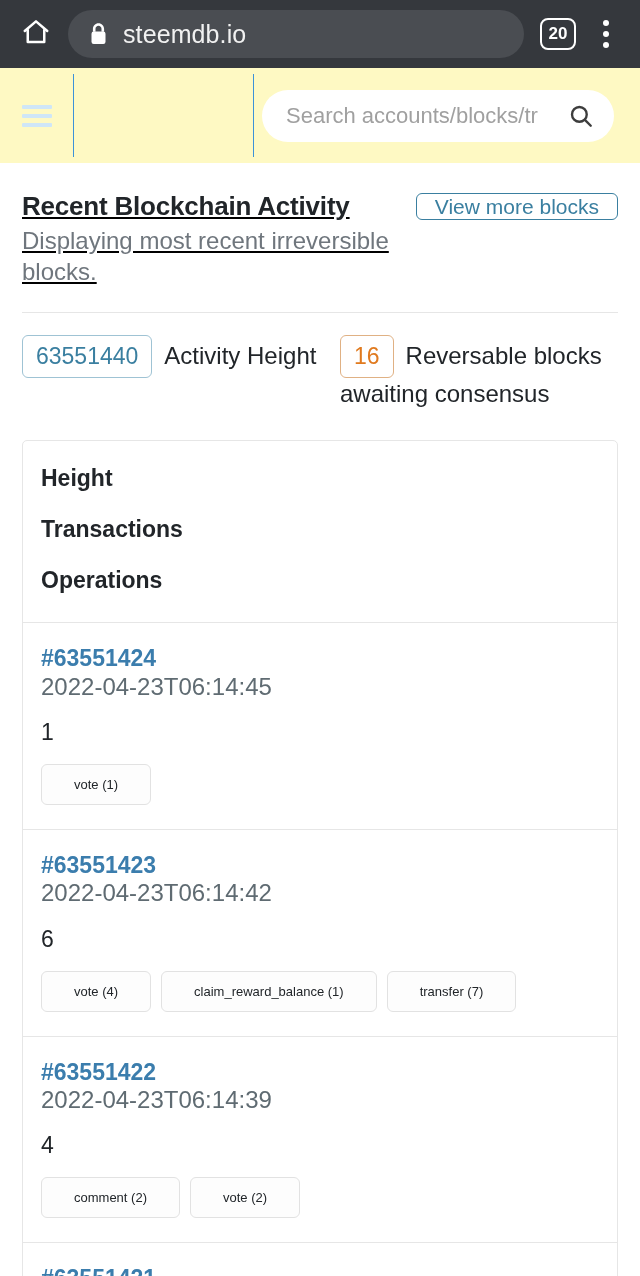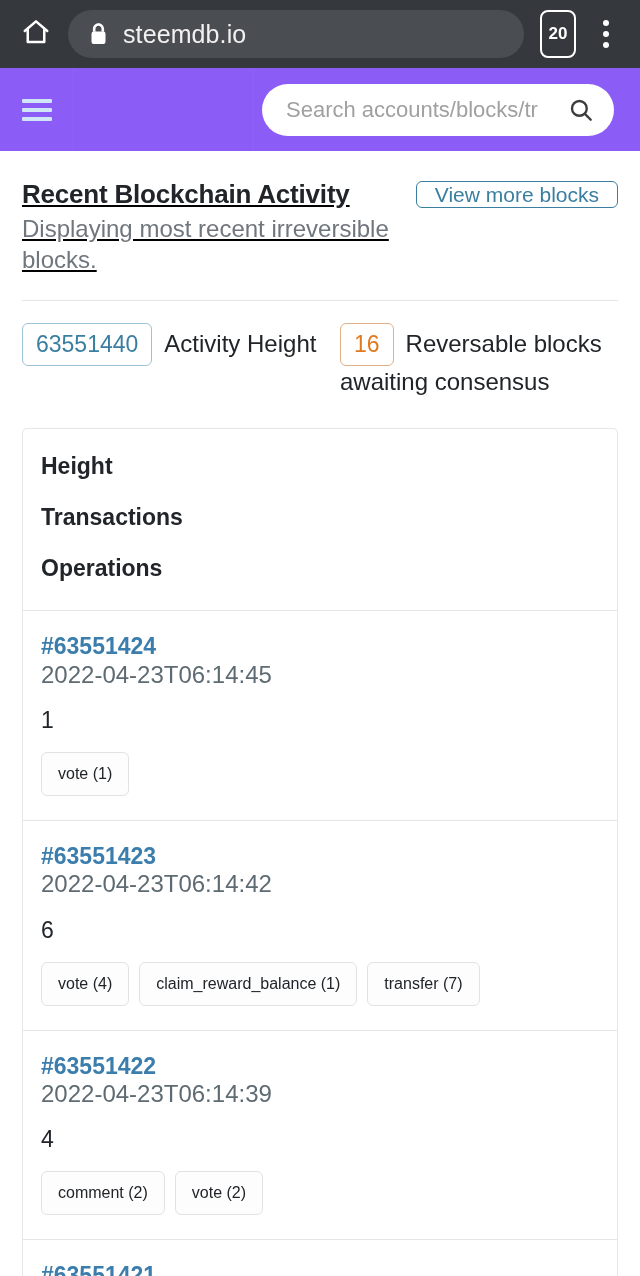--- a/index.html
+++ b/index.html
@@ -53,21 +53,21 @@
     color: #f1f1f1;
     font-size: 25px;
     letter-spacing: 0.1px;
     white-space: nowrap;
     overflow: hidden;
     text-overflow: ellipsis;
   }
 
   .tab-count {
     width: 36px;
-    height: 48px;
+    height: 32px;
     border: 2.5px solid #ffffff;
     border-radius: 8px;
     color: #ffffff;
     font-size: 17px;
     font-weight: bold;
     display: flex;
     align-items: center;
     justify-content: center;
     flex: 0 0 auto;
     margin-left: 6px;
@@ -86,22 +86,22 @@
   .menu-dots span {
     width: 6px;
     height: 6px;
     border-radius: 50%;
     background: #ffffff;
     display: block;
   }
 
   
   .site-nav {
-    height: 83px;
-    background: #8b5cf6;
+    height: 95px;
+    background: #fef9c3;
     display: flex;
     align-items: center;
     position: relative;
   }
 
   .nav-toggle {
     width: 74px;
     height: 83px;
     display: flex;
     align-items: center;
@@ -300,22 +300,22 @@
     flex-wrap: wrap;
     gap: 10px;
     margin-top: 20px;
   }
 
   .op-pill {
     border: 1px solid #e2e2e2;
     border-radius: 6px;
     background: #fdfdfd;
     color: #212529;
-    font-size: 16px;
-    padding: 13px 16px;
+    font-size: 13px;
+    padding: 13px 32px;
     line-height: 1;
     white-space: nowrap;
     cursor: pointer;
   }
 </style>
 </head>
 <body>
 
 <div class="browser-chrome">
 

